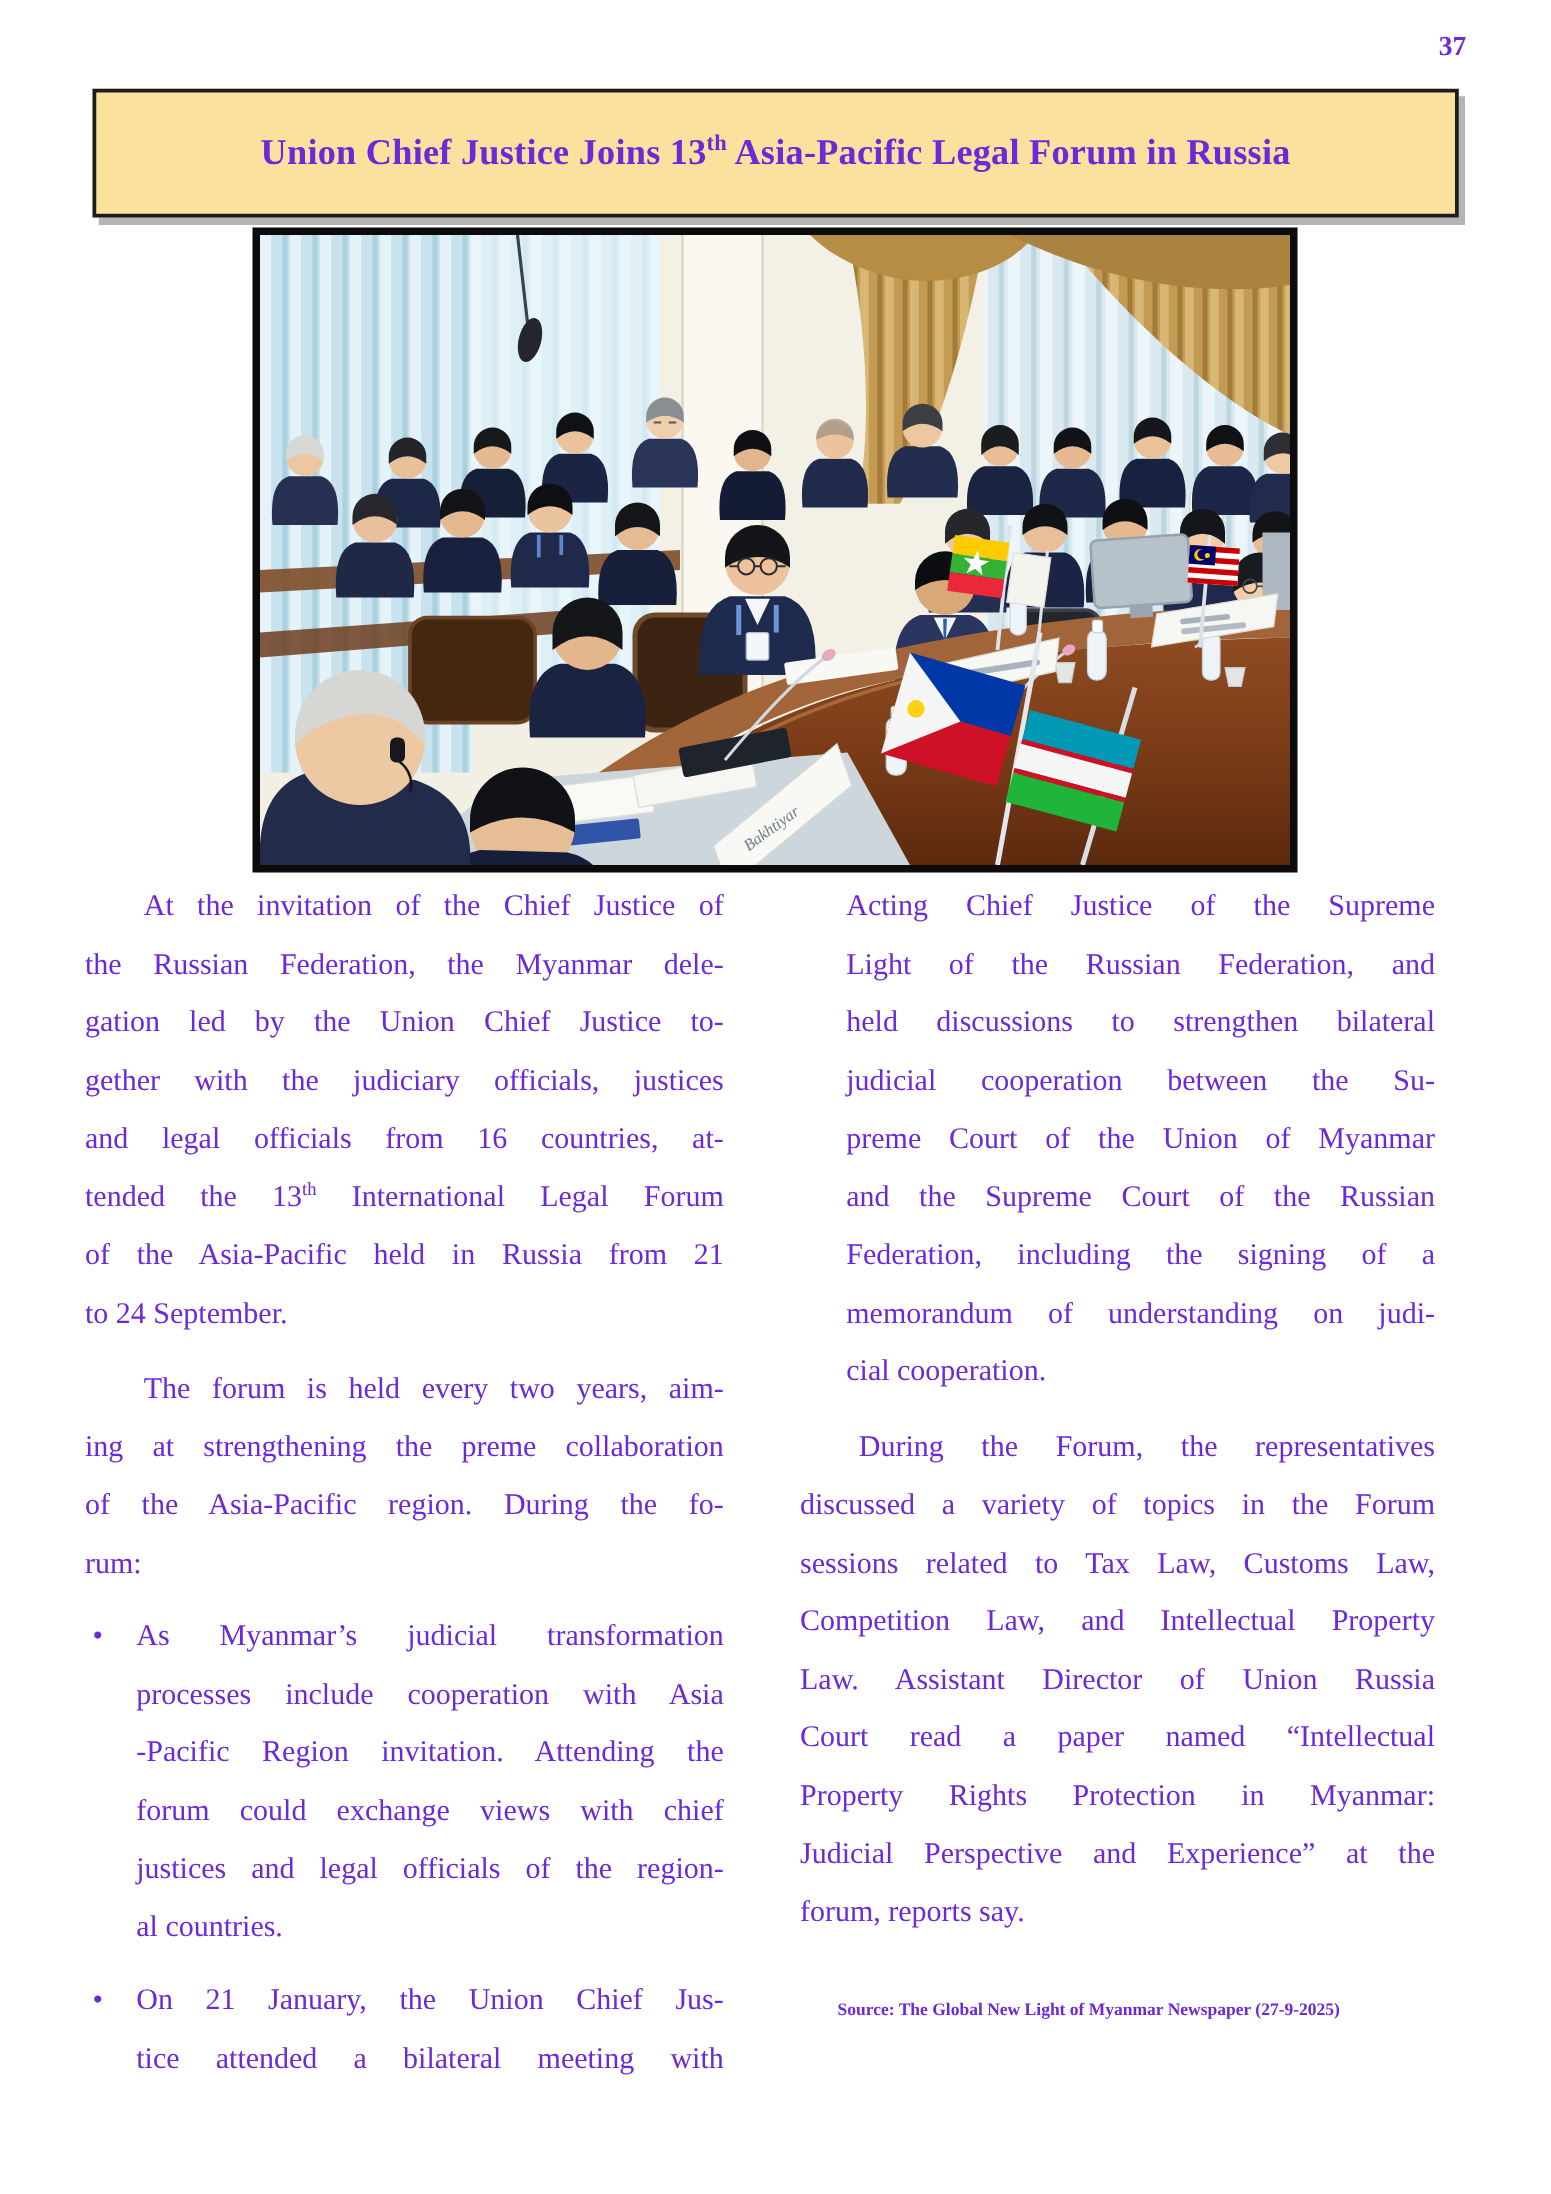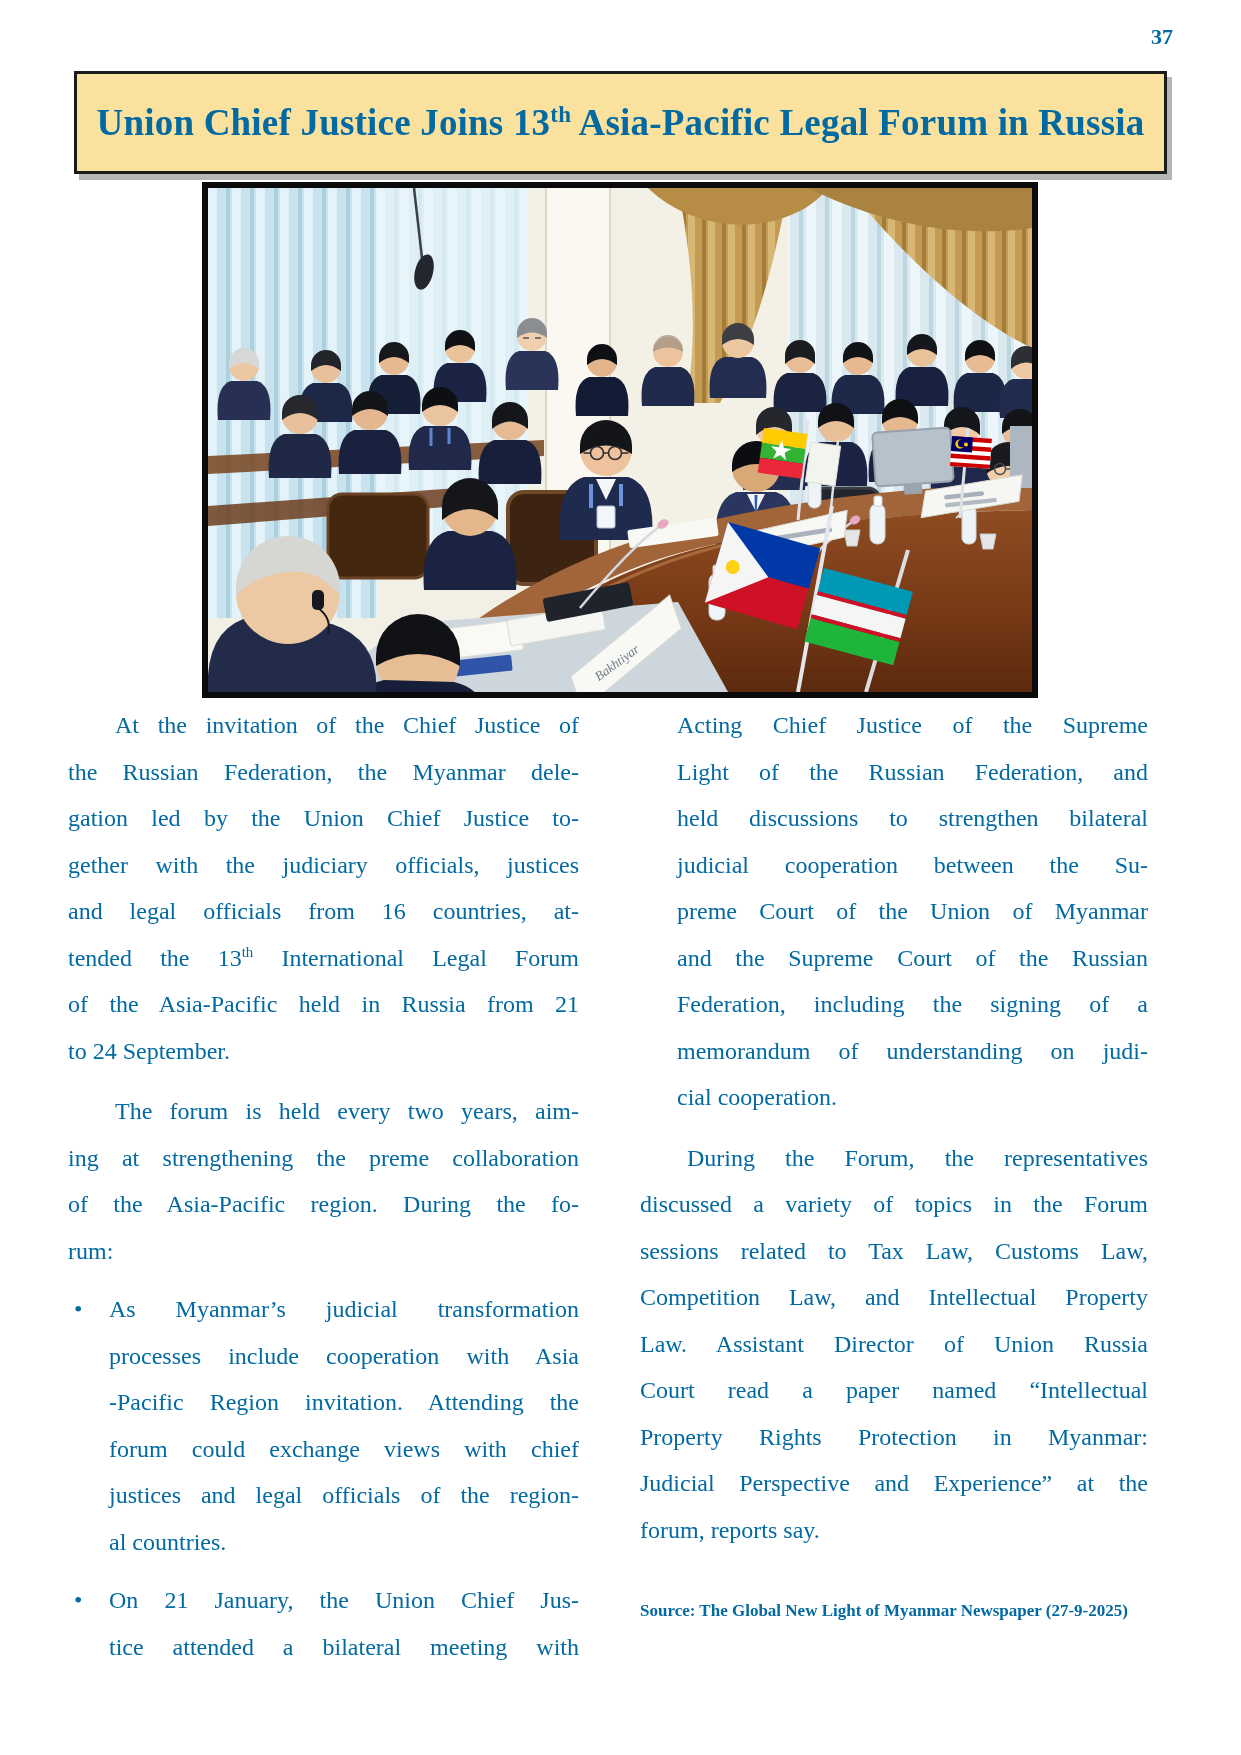--- a/index.html
+++ b/index.html
@@ -1,32 +1,32 @@
 <!DOCTYPE html>
 <html><head>
 <meta charset="utf-8">
 <style>
   html,body { margin:0; padding:0; background:#ffffff; }
   .page {
     position:relative; width:1241px; height:1755px; margin:0 auto;
-    background:#ffffff; color:#0369a1;
+    background:#ffffff; color:#6d28d9;
     font-family:"Liberation Serif","DejaVu Serif",serif;
     overflow:hidden;
   }
   .page-number {
     position:absolute; top:24px; right:68px;
     font-size:22px; font-weight:bold;
   }
   .banner {
     position:absolute; left:74px; top:71px; width:1093px; height:103px;
     box-sizing:border-box; border:3px solid #1c1c1c;
     display:flex; align-items:center; justify-content:center;
     box-shadow:5px 6px 0 rgba(90,90,90,.45);
   }
-  .banner-title { margin:18px; font-size:37px; font-weight:bold; letter-spacing:.2px; }
+  .banner-title { margin:18px; font-size:29px; font-weight:bold; letter-spacing:.2px; }
   .banner-title sup { font-size:.62em; vertical-align:super; line-height:0; }
 
   .photo-frame {
     position:absolute; left:202px; top:182px; width:836px; height:516px;
     box-sizing:border-box; border:6px solid #0b0b0b; margin:0;
     background:#eef3f5;
   }
   .photo-frame svg { display:block; width:100%; height:100%; }
 
   .col { position:absolute; top:702px; font-size:24px; }
@@ -44,21 +44,21 @@
   .line sup { font-size:.62em; vertical-align:super; line-height:0; }
 
   .indent-first .line:first-child { text-indent:47px; }
   .para.gap { margin-top:14px; }
   .bullet-item { position:relative; padding-left:41px; margin-top:12px; }
   .bullet-marker { position:absolute; left:6px; top:0; line-height:46.5px; }
   .bullet-cont { padding-left:37px; }
 
   .source-line {
     position:absolute; left:640px; top:1601px; width:462px;
-    text-align:center; font-size:17px; font-weight:bold; white-space:nowrap;
+    text-align:center; font-size:14px; font-weight:bold; white-space:nowrap;
   }
 </style>
 </head>
 <body>
 
 <div class="page">
 
   <div class="page-number">37</div>
 
   <div class="banner" style="background-color: rgb(250, 226, 158);">

